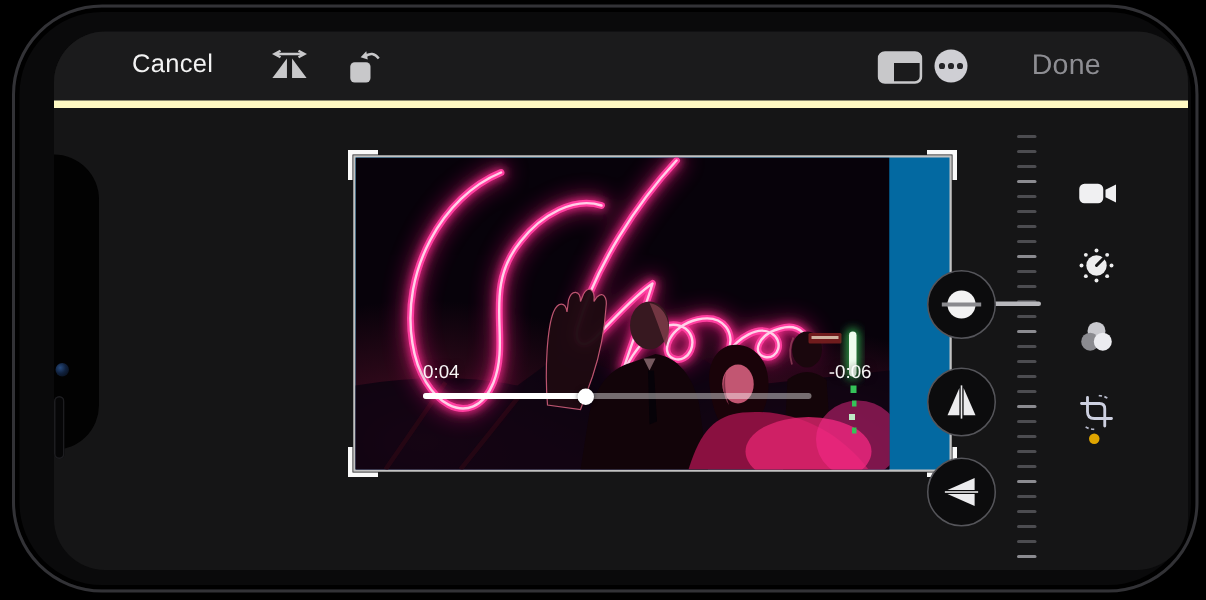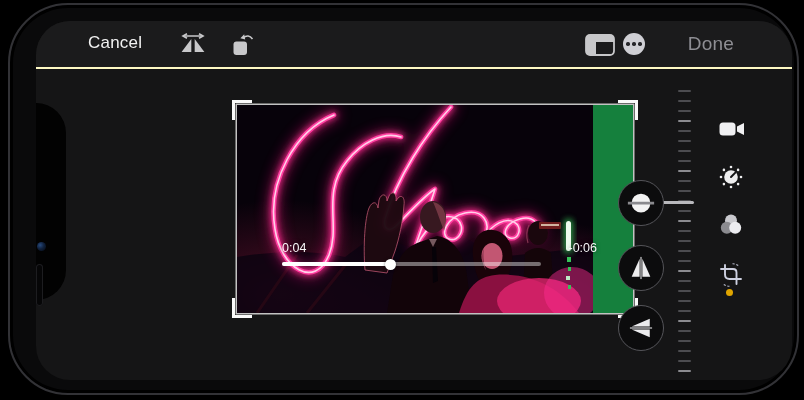--- a/index.html
+++ b/index.html
@@ -15,41 +15,41 @@
   
   .notch{position:absolute;left:-2px;top:82px;width:32px;height:197px;background:#020202;
     border-radius:0 30px 30px 0;z-index:40;}
   .cam{position:absolute;left:3px;top:139px;width:9px;height:9px;border-radius:50%;
     background:radial-gradient(circle at 35% 35%,#274a7d 0%,#10213d 45%,#04080f 100%);}
   .speaker{position:absolute;left:2px;top:161px;width:7px;height:42px;border-radius:4px;
     background:#060607;box-shadow:inset 0 0 0 1px #1d1d20;}
 
   
   .toolbar{position:absolute;left:0;top:0;width:756px;height:46px;background:#1b1b1c;
-    border-bottom:2px solid #fef9c3;z-index:30;}
+    border-bottom:5px solid #fef9c3;z-index:30;}
   .cancel{position:absolute;left:52px;top:12px;font-size:17px;color:#f2f2f2;letter-spacing:.2px;}
   .done{position:absolute;right:58px;top:12px;font-size:19px;color:#8e8e93;letter-spacing:.2px;}
   .tb-icon{position:absolute;}
   .more-circle{position:absolute;left:587px;top:12px;width:22px;height:22px;border-radius:50%;
     background:#cfcfd4;display:flex;align-items:center;justify-content:center;gap:2.6px;}
   .more-circle i{width:3.4px;height:3.4px;border-radius:50%;background:#252528;display:block;}
 
   
   .videoframe{position:absolute;left:201px;top:84px;width:396px;height:208px;
-    box-shadow:0 0 0 1.5px rgba(225,225,225,.85);background:#15803d;z-index:10;}
+    box-shadow:0 0 0 1.5px rgba(225,225,225,.85);background:#0369a1;z-index:10;}
   .videoframe svg{display:block;}
   .handle{position:absolute;width:17px;height:17px;z-index:12;}
   .handle.tl{left:-5px;top:-5px;border-left:3px solid #fafafa;border-top:3px solid #fafafa;}
   .handle.tr{right:-5px;top:-5px;border-right:3px solid #fafafa;border-top:3px solid #fafafa;}
   .handle.bl{left:-5px;bottom:-5px;border-left:3px solid #fafafa;border-bottom:3px solid #fafafa;}
   .handle.br{right:-5px;bottom:-5px;border-right:3px solid #fafafa;border-bottom:3px solid #fafafa;}
 
   .time{position:absolute;top:136px;font-size:12.5px;color:rgba(255,255,255,.96);
     text-shadow:0 0 4px rgba(0,0,0,.6);z-index:13;}
-  .time.left{left:45px;} .time.right{right:36px;}
+  .time.left{left:45px;} .time.right{right:52px;}
   .track{position:absolute;left:45px;top:157px;width:259px;height:4px;border-radius:2px;
     background:rgba(255,255,255,.42);z-index:13;}
   .trackfill{position:absolute;left:0;top:0;height:4px;border-radius:2px;background:#fff;}
   .thumb{position:absolute;top:-3.5px;width:11px;height:11px;border-radius:50%;background:#fff;
     box-shadow:0 0 3px rgba(0,0,0,.5);}
 
   
   .cbtn{position:absolute;left:582px;width:46px;height:46px;border-radius:50%;
     background:#0c0c0d;border:1.5px solid #55555a;box-sizing:border-box;
     display:flex;align-items:center;justify-content:center;z-index:20;}

